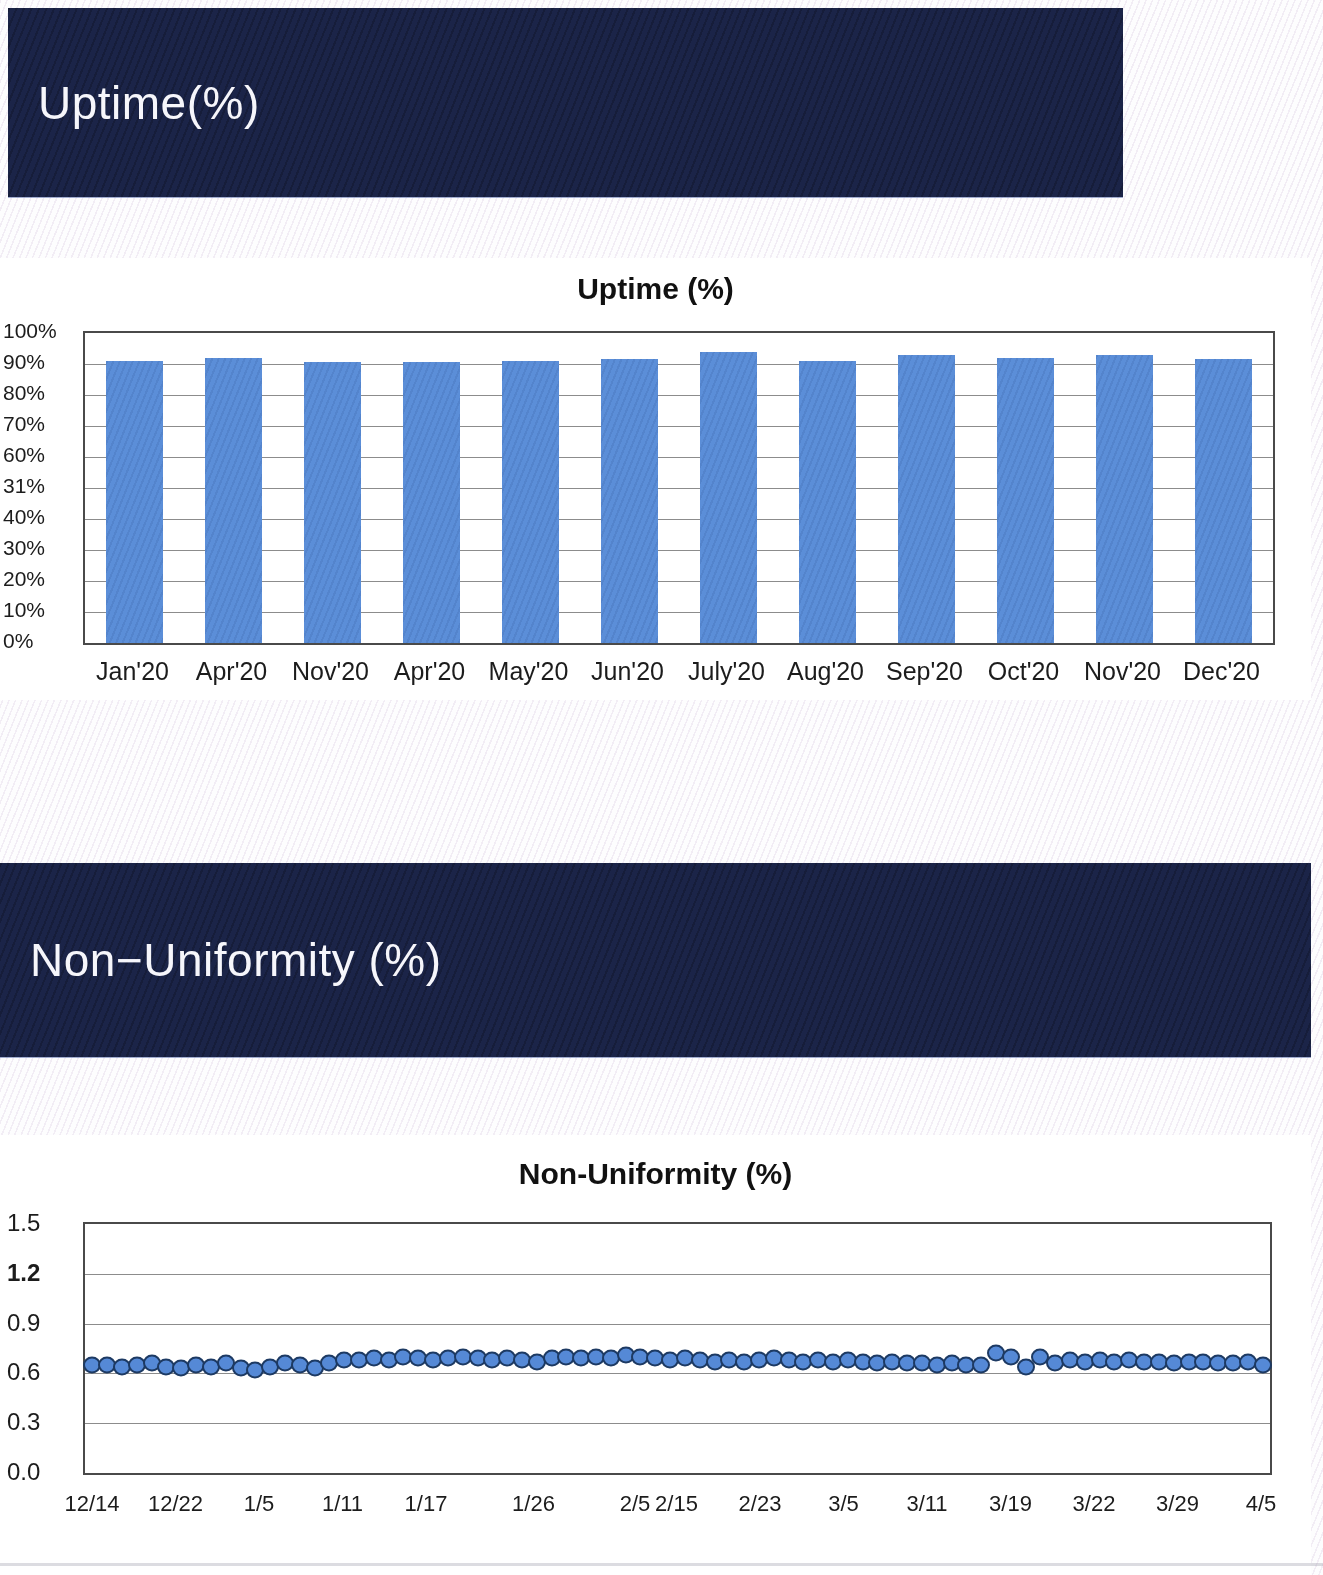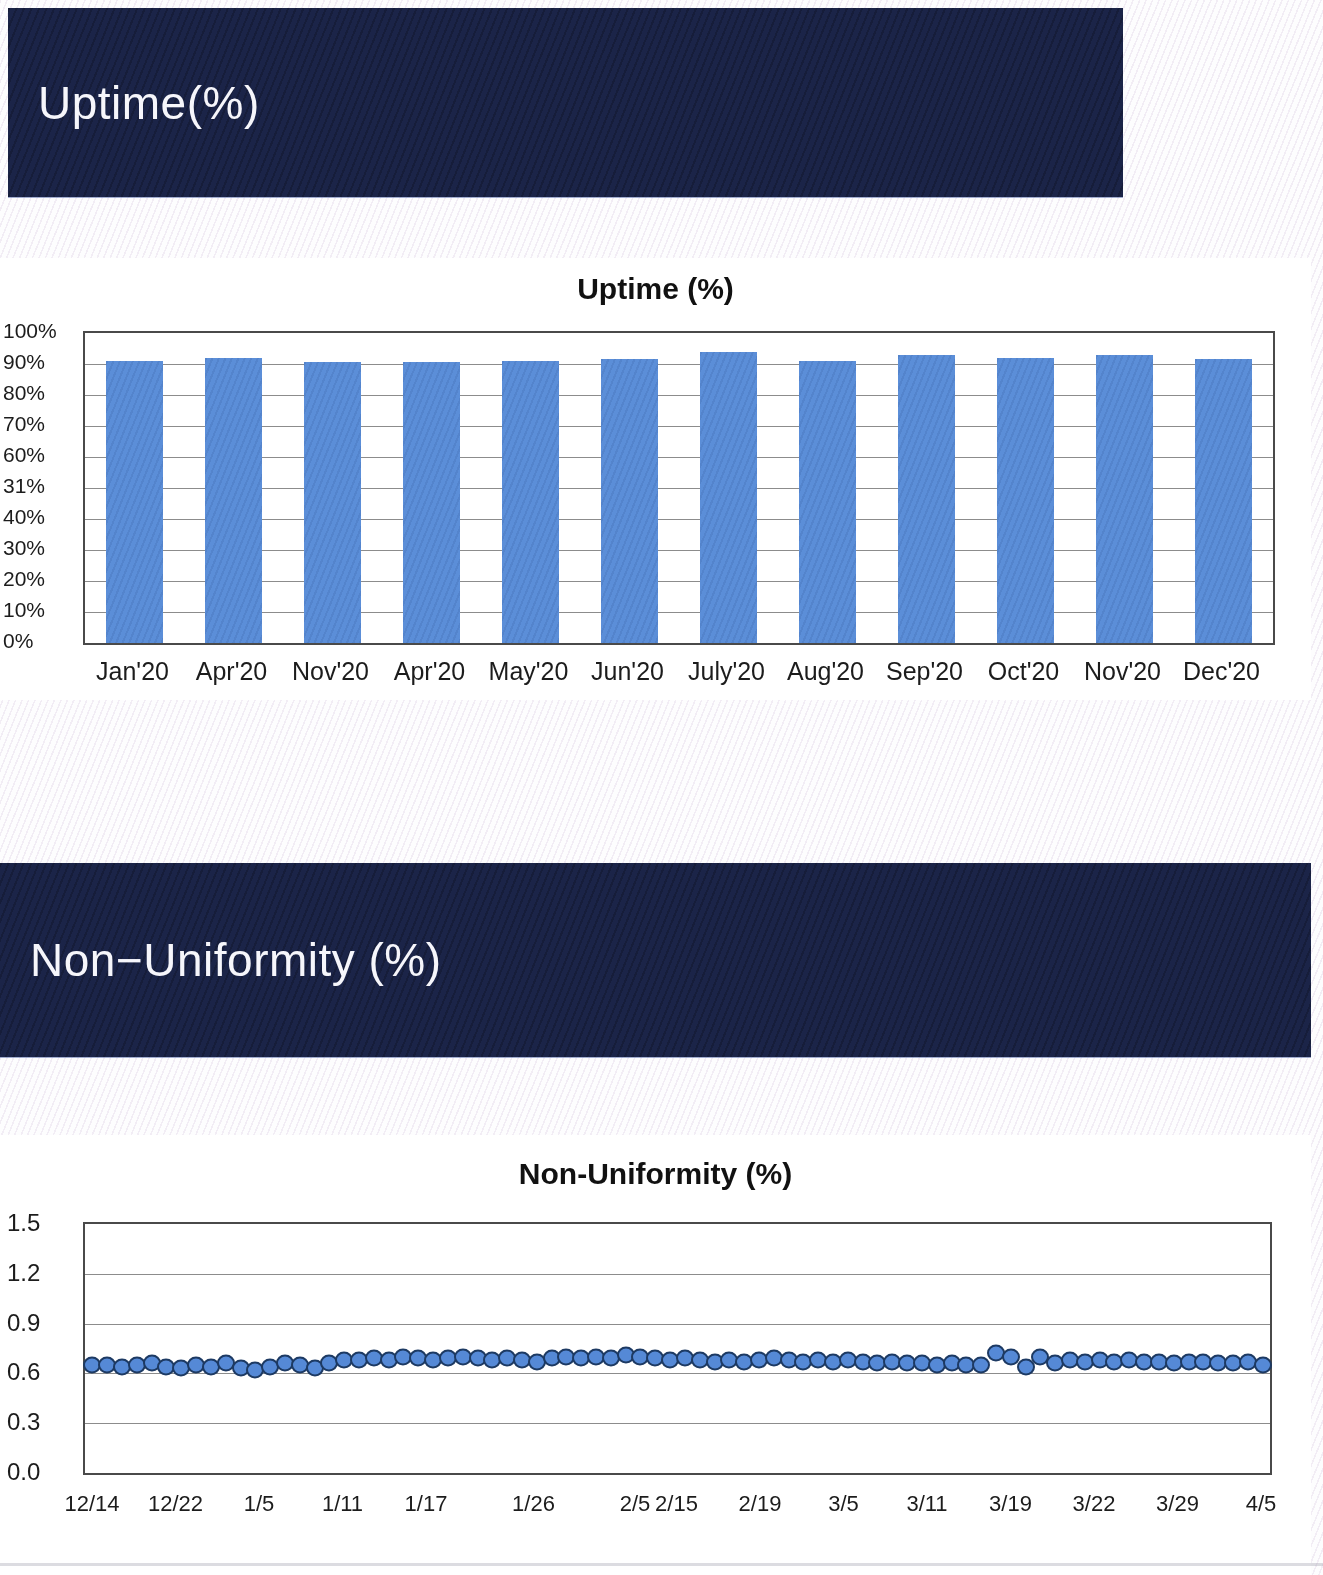--- a/index.html
+++ b/index.html
@@ -248,36 +248,36 @@
         <div class="point" style="left: 1088.72px; top: 139.44px; background: rgb(85, 137, 214); border-color: rgb(29, 58, 99);"></div>
         <div class="point" style="left: 1103.53px; top: 137.78px; background: rgb(85, 137, 214); border-color: rgb(29, 58, 99);"></div>
         <div class="point" style="left: 1118.34px; top: 137.78px; background: rgb(85, 137, 214); border-color: rgb(29, 58, 99);"></div>
         <div class="point" style="left: 1133.16px; top: 139.44px; background: rgb(85, 137, 214); border-color: rgb(29, 58, 99);"></div>
         <div class="point" style="left: 1147.97px; top: 139.44px; background: rgb(85, 137, 214); border-color: rgb(29, 58, 99);"></div>
         <div class="point" style="left: 1162.78px; top: 137.78px; background: rgb(85, 137, 214); border-color: rgb(29, 58, 99);"></div>
         <div class="point" style="left: 1177.59px; top: 141.1px; background: rgb(85, 137, 214); border-color: rgb(29, 58, 99);"></div>
       </div>
     <div id="scatter-yticks">
         <div class="ytick" style="left: 7px; top: 74px;">1.5</div>
-        <div class="ytick" style="left: 7px; top: 123.8px;">1.2</div>
+        <div class="ytick" style="left: 7px; top: 123.8px; font-weight: bold;">1.2</div>
         <div class="ytick" style="left: 7px; top: 173.6px;">0.9</div>
         <div class="ytick" style="left: 7px; top: 223.4px;">0.6</div>
         <div class="ytick" style="left: 7px; top: 273.2px;">0.3</div>
         <div class="ytick" style="left: 7px; top: 323px;">0.0</div>
       </div>
     <div id="scatter-xticks">
         <div class="xtick" style="left: 92px; top: 356px;">12/14</div>
         <div class="xtick" style="left: 175.5px; top: 356px;">12/22</div>
         <div class="xtick" style="left: 259px; top: 356px;">1/5</div>
         <div class="xtick" style="left: 342.5px; top: 356px;">1/11</div>
         <div class="xtick" style="left: 426px; top: 356px;">1/17</div>
         <div class="xtick" style="left: 509.5px; top: 356px; margin-left: 24px;">1/26</div>
         <div class="xtick" style="left: 593px; top: 356px; margin-left: 42px;">2/5</div>
         <div class="xtick" style="left: 676.5px; top: 356px;">2/15</div>
-        <div class="xtick" style="left: 760px; top: 356px;">2/19</div>
+        <div class="xtick" style="left: 760px; top: 356px;">2/23</div>
         <div class="xtick" style="left: 843.5px; top: 356px;">3/5</div>
         <div class="xtick" style="left: 927px; top: 356px;">3/11</div>
         <div class="xtick" style="left: 1010.5px; top: 356px;">3/19</div>
         <div class="xtick" style="left: 1094px; top: 356px;">3/22</div>
         <div class="xtick" style="left: 1177.5px; top: 356px;">3/29</div>
         <div class="xtick" style="left: 1261px; top: 356px;">4/5</div>
       </div>
   </div>
 
   <div class="scan-smudge"></div>

